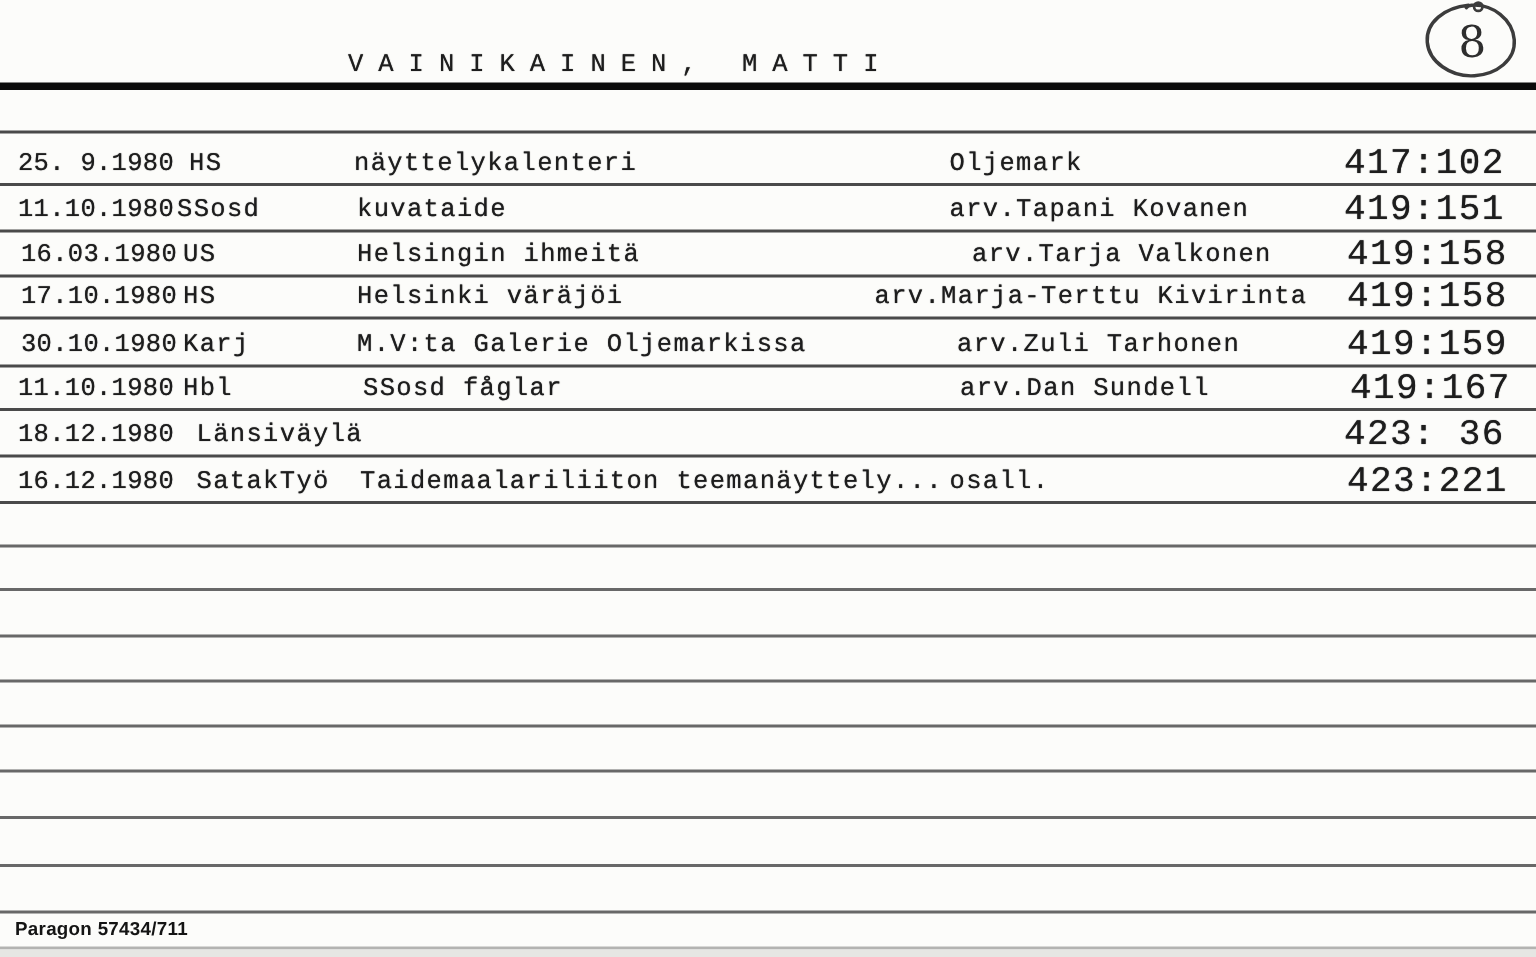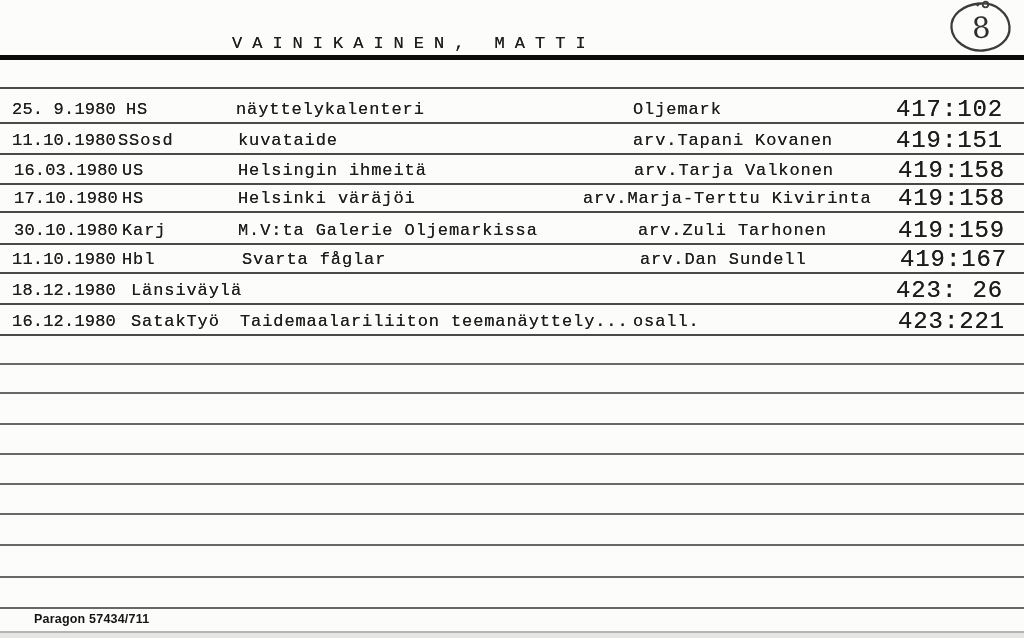--- a/index.html
+++ b/index.html
@@ -33,21 +33,21 @@
     position:absolute;top:0;font-size:17px;line-height:20px;
     letter-spacing:0.9px;white-space:pre;text-shadow:0 0 0.6px rgba(25,25,25,0.85);
   }
   .cell.date{letter-spacing:0.2px;}
   .cell.ref{font-size:24px;}
 
   
   .imprint{
     position:absolute;left:10px;top:612px;
     font-family:"Liberation Sans","DejaVu Sans",sans-serif;
-    font-weight:bold;font-size:12.5px;color:#141414;letter-spacing:0.2px;margin-left:24px;
+    font-weight:bold;font-size:12.5px;color:#141414;letter-spacing:0.2px;
   }
 
   
   .scan-edge-line{position:absolute;left:0;top:631px;width:1024px;height:2px;background:#b3b3b1;}
   .scan-edge-band{position:absolute;left:0;top:633px;width:1024px;height:5px;background:#e6e6e3;}
 </style>
 </head>
 <body>
 
 <div class="card">
@@ -95,21 +95,21 @@
     <span class="cell" style="left:118px">SSosd</span>
     <span class="cell" style="left:238px">kuvataide</span>
     <span class="cell" style="left:633px">arv.Tapani Kovanen</span>
     <span class="cell ref" style="left:896px">419:151</span>
   </div>
 
   <div class="row" style="top:161px">
     <span class="cell date" style="left:14px">16.03.1980</span>
     <span class="cell" style="left:122px">US</span>
     <span class="cell" style="left:238px">Helsingin ihmeitä</span>
-    <span class="cell" style="left:634px">arv.Tarja Valkonen</span>
+    <span class="cell" style="left:648px">arv.Tarja Valkonen</span>
     <span class="cell ref" style="left:898px">419:158</span>
   </div>
 
   <div class="row" style="top:189px">
     <span class="cell date" style="left:14px">17.10.1980</span>
     <span class="cell" style="left:122px">HS</span>
     <span class="cell" style="left:583px">arv.Marja-Terttu Kivirinta</span>
     <span class="cell" style="left:238px">Helsinki väräjöi</span>
     <span class="cell ref" style="left:898px">419:158</span>
   </div>
@@ -118,29 +118,29 @@
     <span class="cell date" style="left:14px">30.10.1980</span>
     <span class="cell" style="left:122px">Karj</span>
     <span class="cell" style="left:638px">arv.Zuli Tarhonen</span>
     <span class="cell" style="left:238px">M.V:ta Galerie Oljemarkissa</span>
     <span class="cell ref" style="left:898px">419:159</span>
   </div>
 
   <div class="row" style="top:250px">
     <span class="cell date" style="left:12px">11.10.1980</span>
     <span class="cell" style="left:122px">Hbl</span>
-    <span class="cell" style="left:242px">Svarta fåglar</span>
+    <span class="cell" style="left:242px">SSosd fåglar</span>
     <span class="cell" style="left:640px">arv.Dan Sundell</span>
     <span class="cell ref" style="left:900px">419:167</span>
   </div>
 
   <div class="row" style="top:281px">
     <span class="cell date" style="left:12px">18.12.1980</span>
     <span class="cell" style="left:131px">Länsiväylä</span>
-    <span class="cell ref" style="left:896px">423: 26</span>
+    <span class="cell ref" style="left:896px">423: 36</span>
   </div>
 
   <div class="row" style="top:312px">
     <span class="cell date" style="left:12px">16.12.1980</span>
     <span class="cell" style="left:131px">SatakTyö</span>
     <span class="cell" style="left:240px">Taidemaalariliiton teemanäyttely...</span>
     <span class="cell" style="left:633px">osall.</span>
     <span class="cell ref" style="left:898px">423:221</span>
   </div>
 

